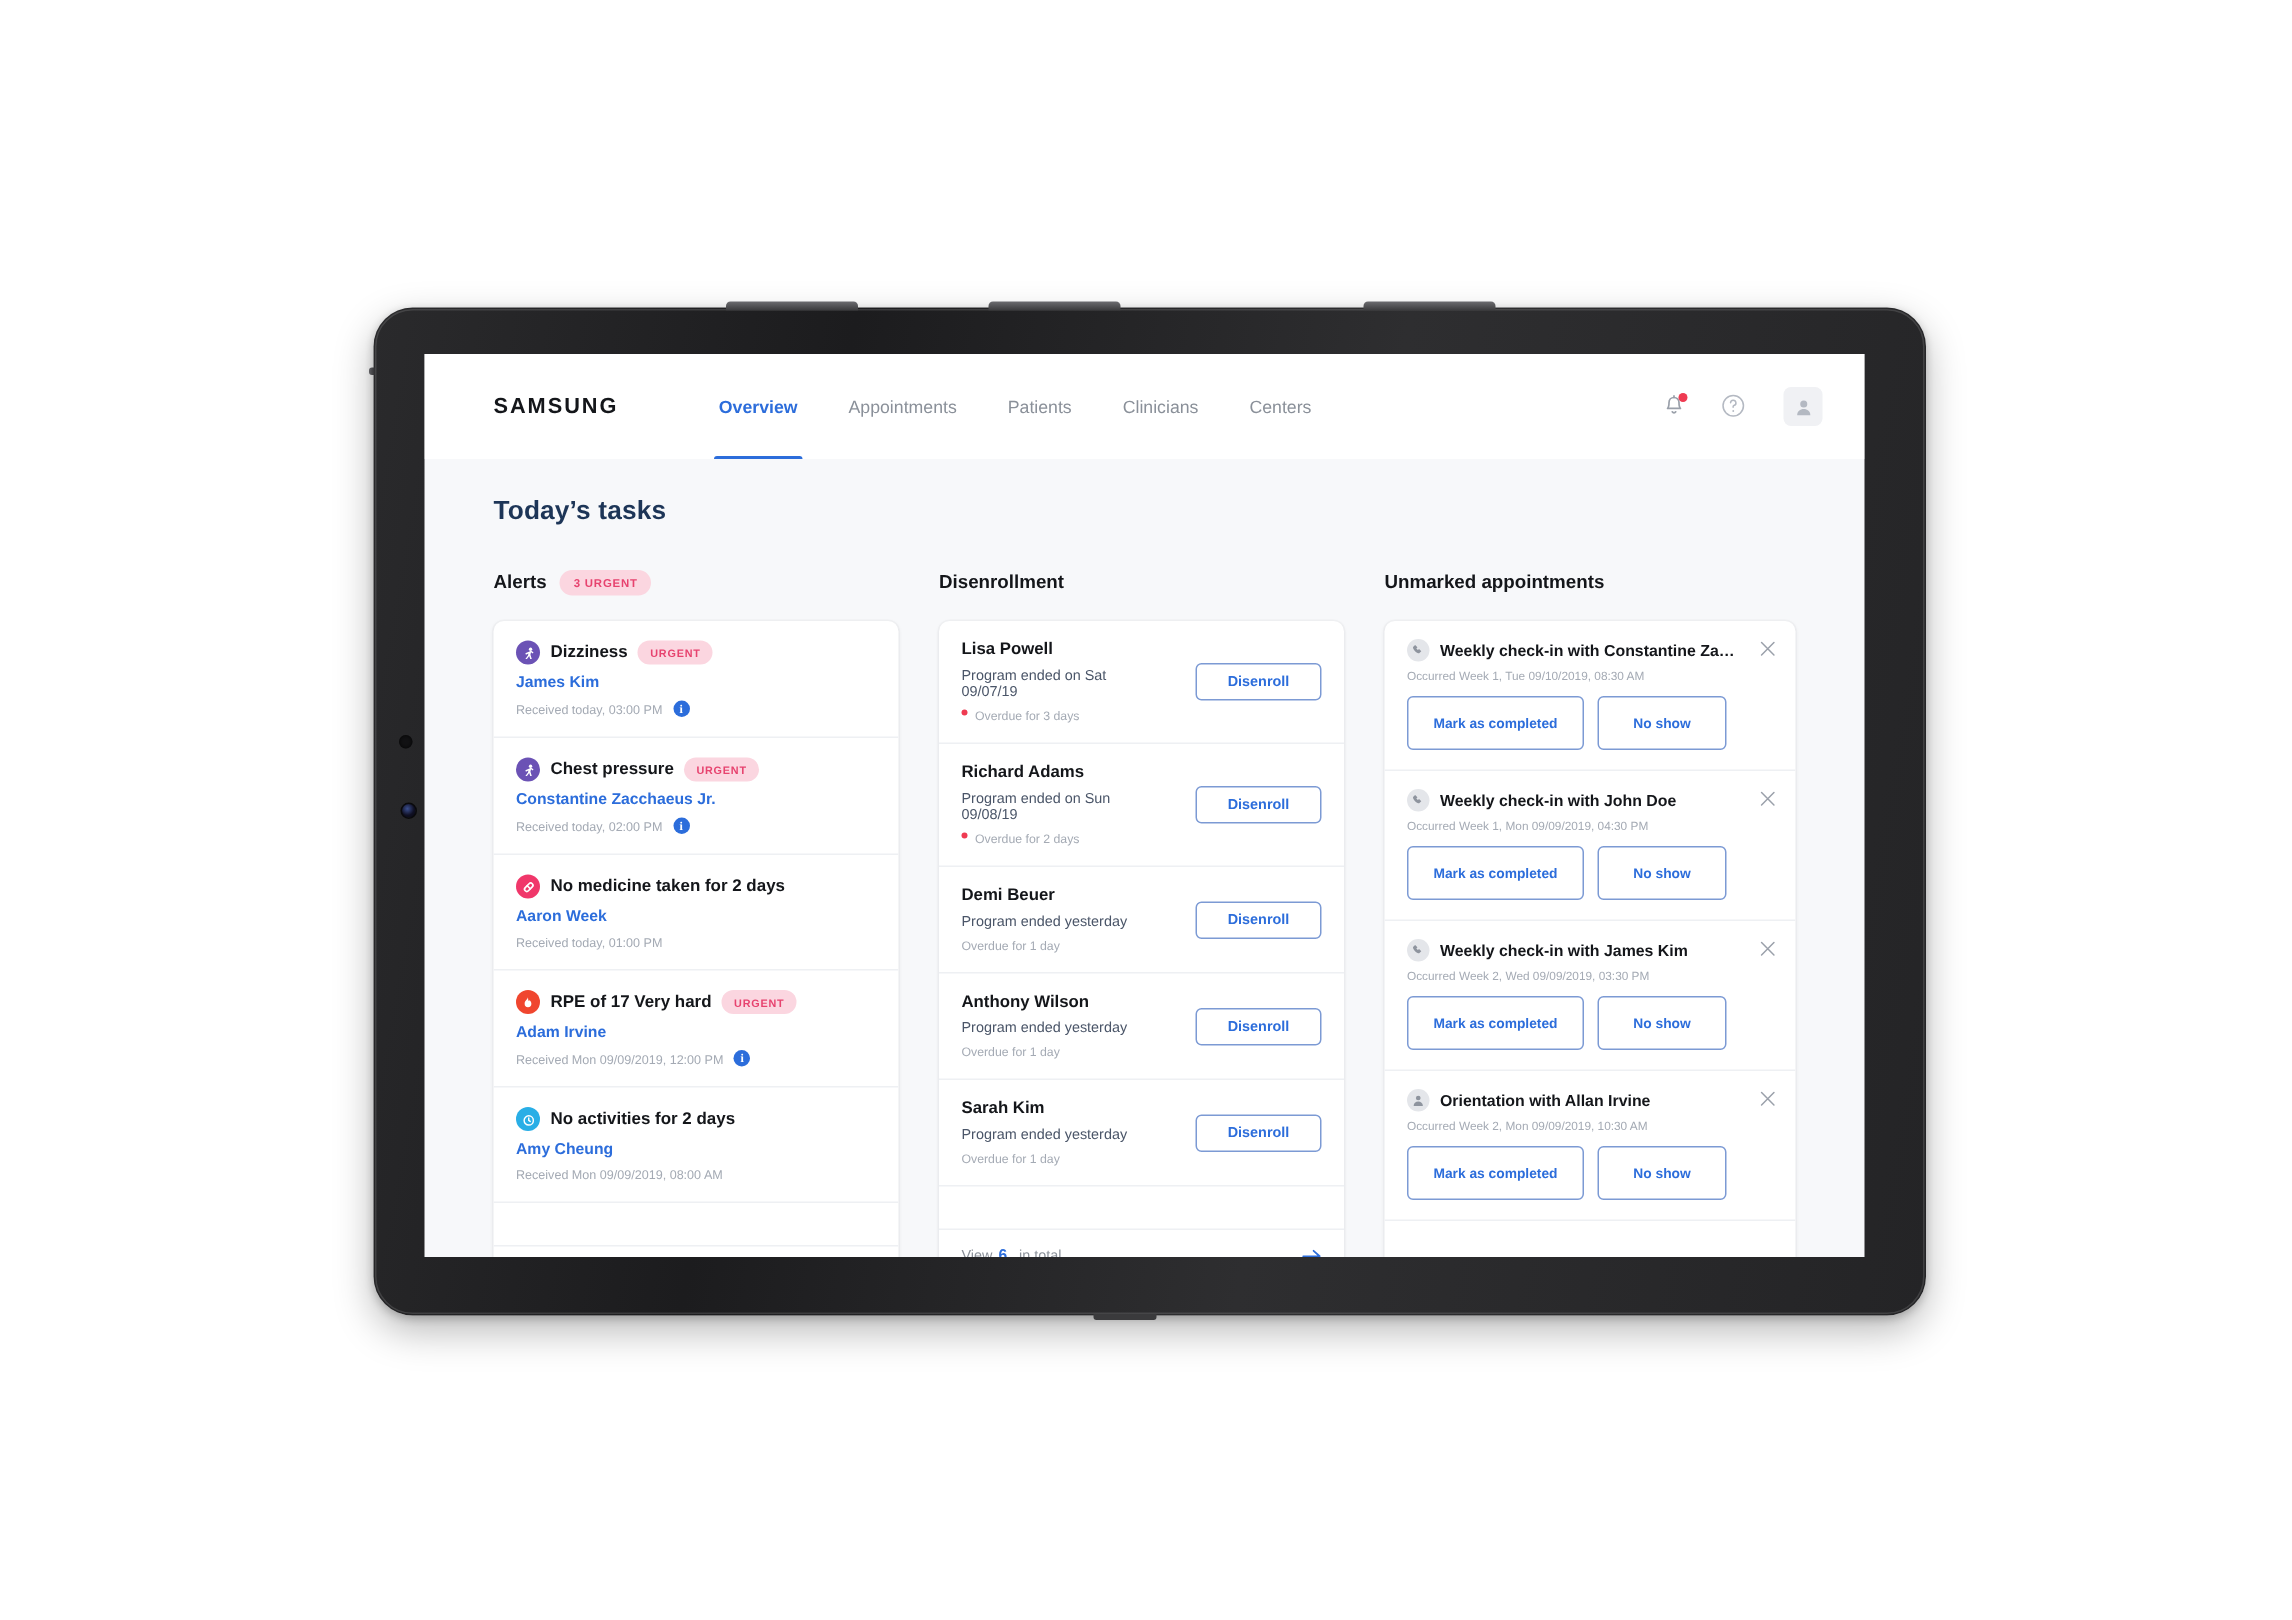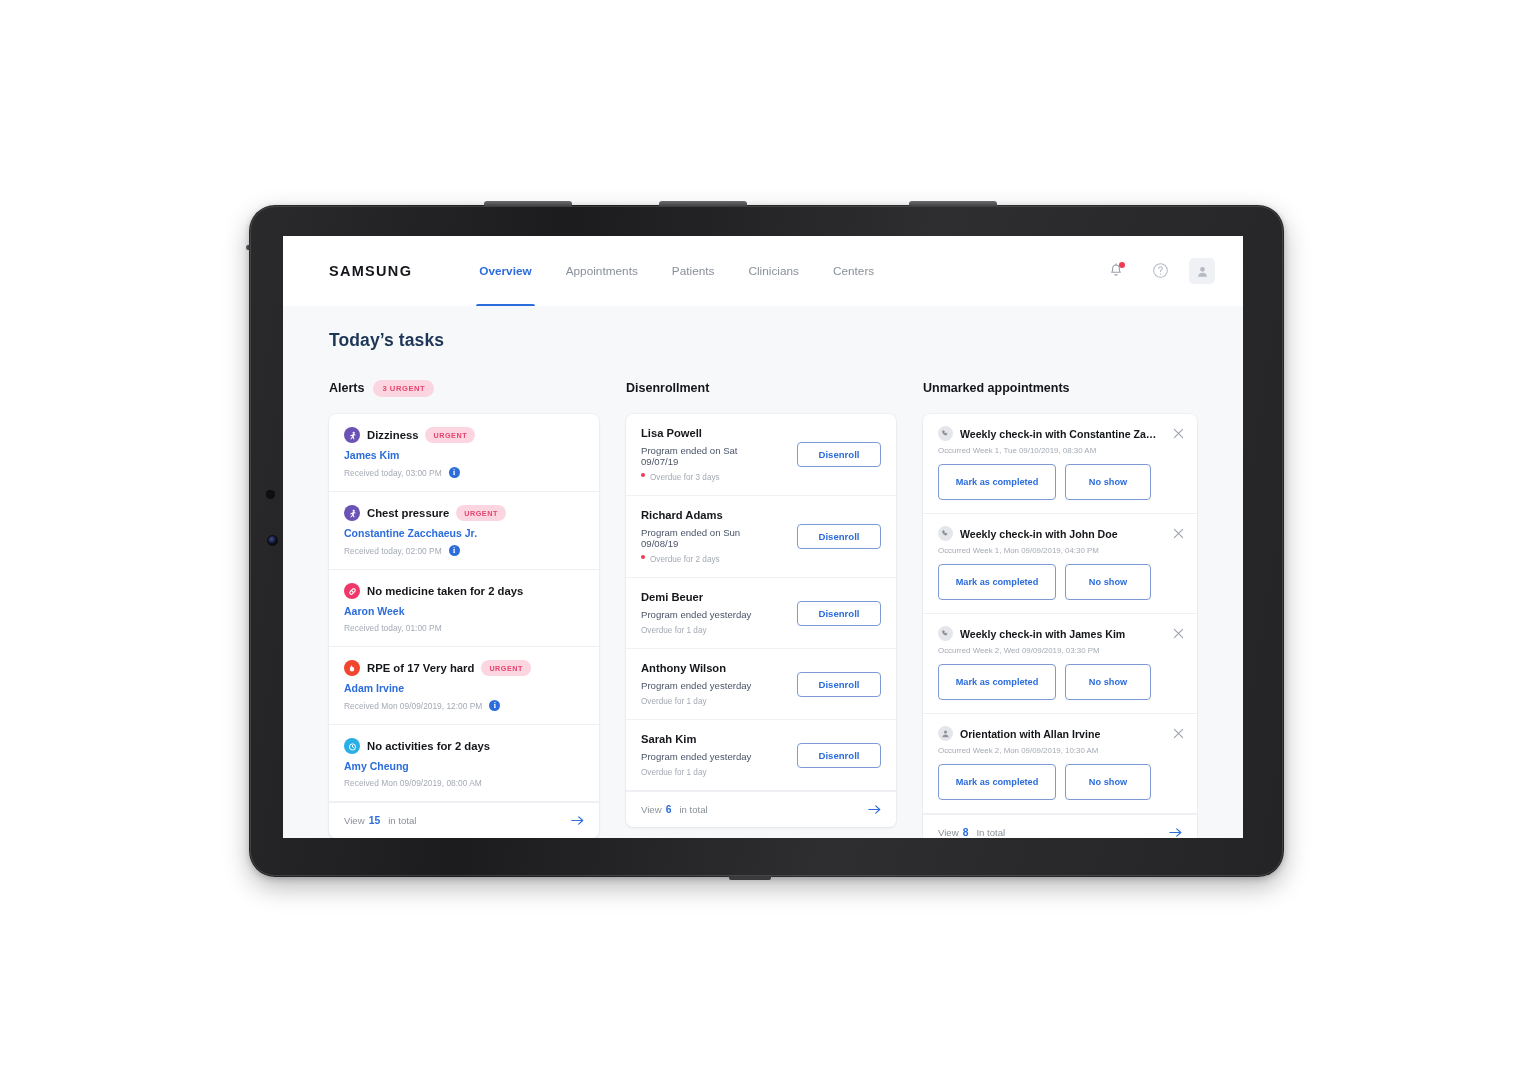--- a/index.html
+++ b/index.html
@@ -58,21 +58,20 @@
     background: #f7f8fa;
     overflow: hidden;
   }
 
   
   .topnav {
     height: 70px; background: #ffffff;
     display: flex; align-items: center;
     padding: 0 28px 0 46px;
     position: relative;
-    text-align: right;
   }
   .logo {
     font-family: "Liberation Sans", sans-serif;
     font-weight: 700; font-size: 14.5px; letter-spacing: 1.3px;
     color: #14161a;
   }
   .navitems { display: flex; align-items: flex-end; height: 100%; margin-left: 50px; }
   .navitem {
     font-size: 11.8px; color: #8a9099; padding: 0 17px;
     height: 100%; display: flex; align-items: center; position: relative;
@@ -181,21 +180,21 @@
   .apbtn.w2 { width: 86px; }
   .closex {
     position: absolute; right: 12px; top: 11px;
     width: 12px; height: 12px; cursor: pointer; color: #9aa0aa;
   }
 
   
   .cfoot {
     display: flex; align-items: center;
     padding: 12px 15px; border-top: 1px solid #eef0f3;
-    font-size: 9.6px; color: #8a9099;
+    font-size: 9.6px; color: #8a9099; margin-top: 28px;
   }
   .cfoot .num { color: #2c6ddb; font-weight: 700; margin: 0 4px; font-size: 10.4px; }
   .cfoot .lbl2 { margin-left: 4px; }
   .arr { margin-left: auto; color: #2c6ddb; display: flex; cursor: pointer;}
 </style>
 </head>
 <body>
 
 <div class="stage">
   <div class="tablet">

